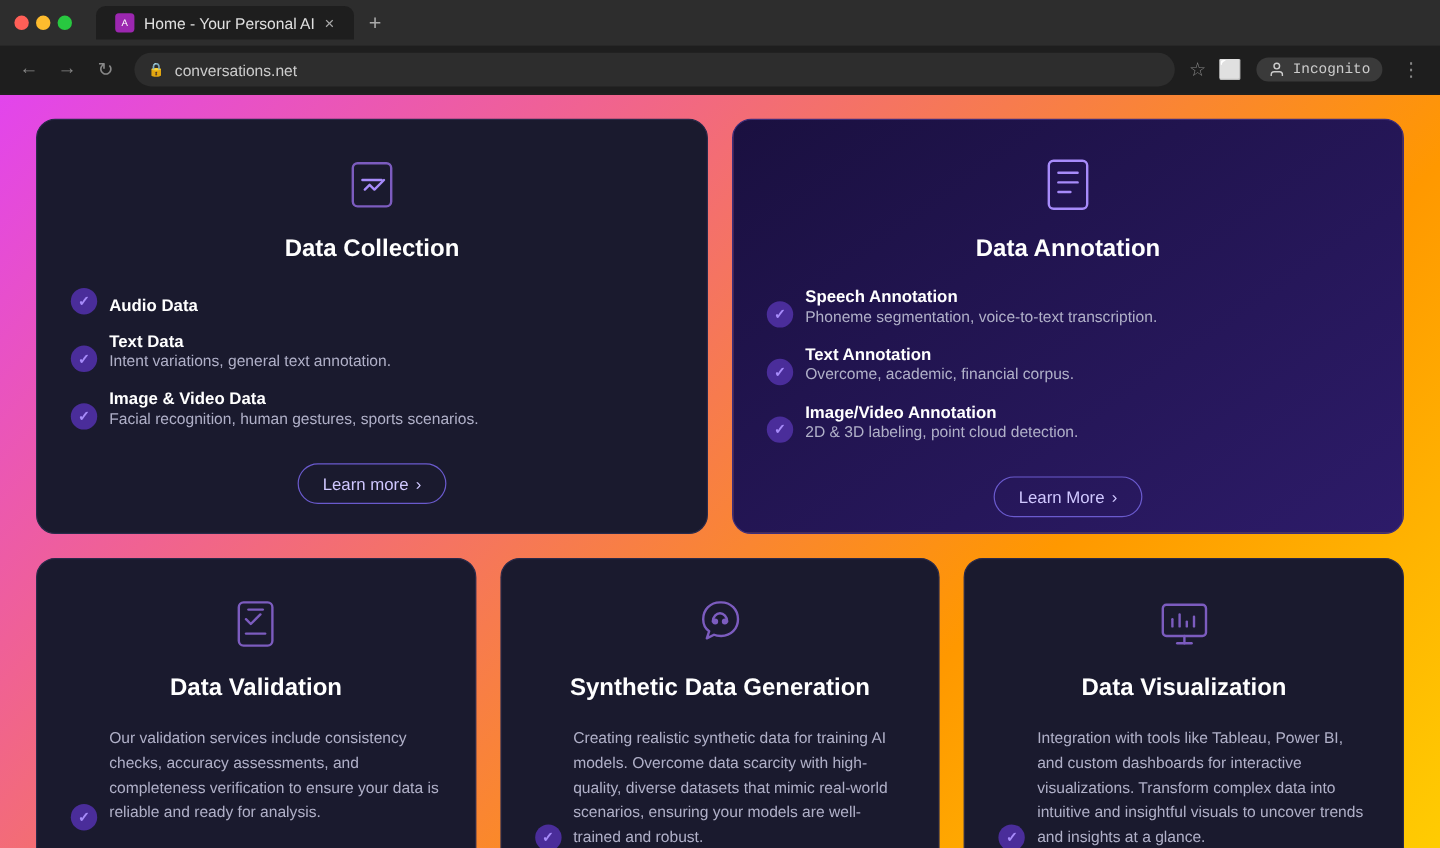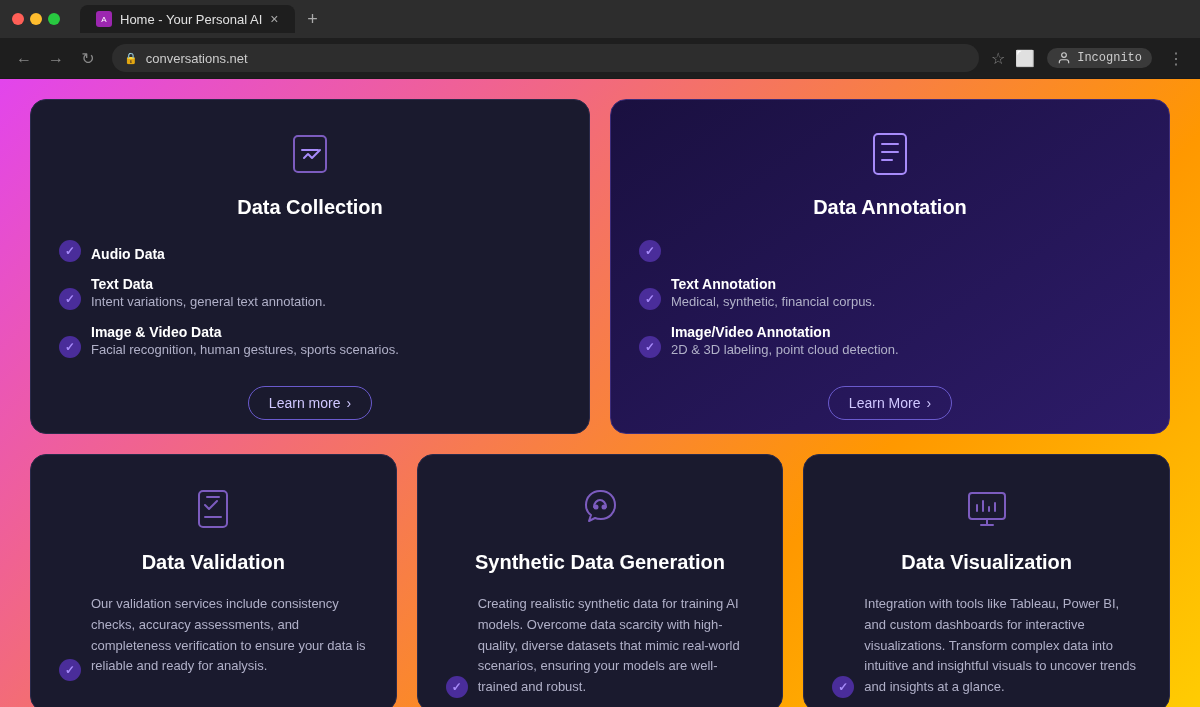--- a/index.html
+++ b/index.html
@@ -374,26 +374,30 @@
           <rect x="10" y="6" width="32" height="40" rx="4" ry="4"></rect>
           <line x1="18" y1="16" x2="34" y2="16"></line>
           <line x1="18" y1="24" x2="34" y2="24"></line>
           <line x1="18" y1="32" x2="28" y2="32"></line>
         </svg>
       </div>
       <div class="card-title">Data Annotation</div>
       <ul class="feature-list">
         <li class="feature-item">
           <div class="check-icon"></div>
+          <div class="feature-text">
+            <strong>Speech Annotation</strong>
+            <span>Phoneme segmentation, voice-to-text transcription.</span>
+          </div>
         </li>
         <li class="feature-item">
           <div class="check-icon"></div>
           <div class="feature-text">
             <strong>Text Annotation</strong>
-            <span>Medical, synthetic, financial corpus.</span>
+            <span>Overcome, academic, financial corpus.</span>
           </div>
         </li>
         <li class="feature-item">
           <div class="check-icon"></div>
           <div class="feature-text">
             <strong>Image/Video Annotation</strong>
             <span>2D &amp; 3D labeling, point cloud detection.</span>
           </div>
         </li>
       </ul>

